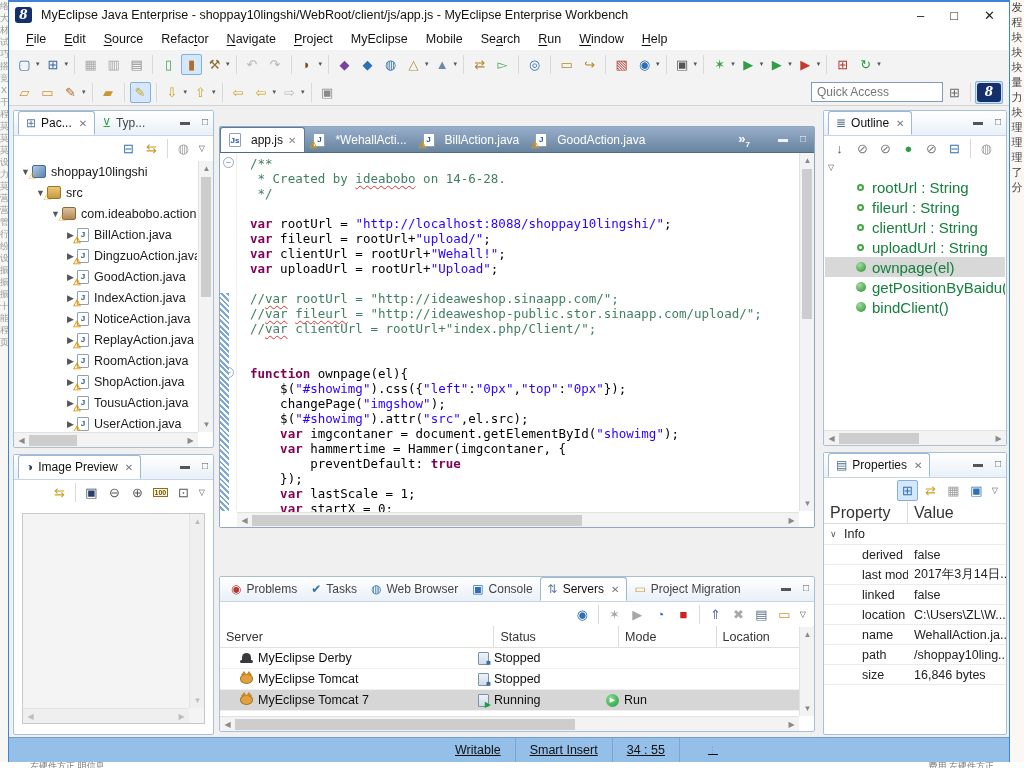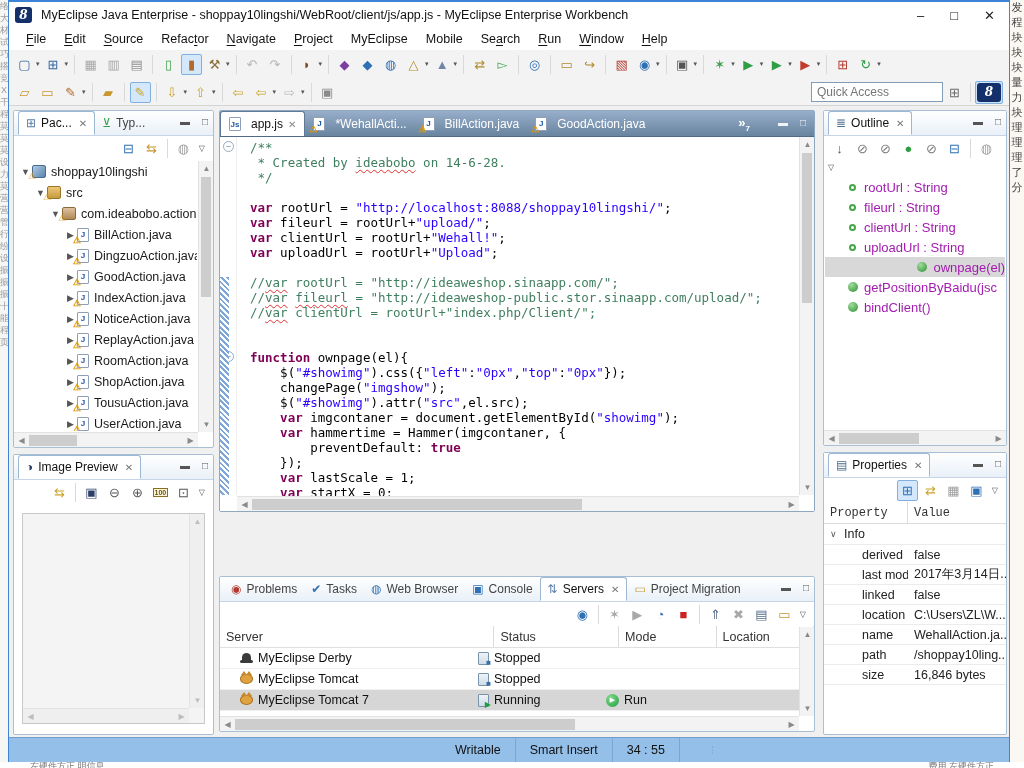--- a/index.html
+++ b/index.html
@@ -95,25 +95,25 @@
   .cl{height:15px;}
   .c{color:#3f7f5f;}
   .s{color:#2a00ff;}
   .k{color:#7f0055;font-weight:bold;}
   .sp{text-decoration:underline wavy #e03030 1px;text-underline-offset:2px;}
 
   
   .odot-f{width:7px;height:7px;border:2px solid #46a546;border-radius:50%;flex:none;margin:0 8px 0 24px;}
   .odot-m{width:10px;height:10px;border-radius:50%;flex:none;margin:0 6px 0 23px;
     background:radial-gradient(circle at 35% 30%,#9fdc9f,#2e8f2e);}
-  .orow{display:flex;align-items:center;height:20px;font-size:13px;color:#a21caf;white-space:nowrap;overflow:hidden;}
-  .orow.sel{background:#d8d8d8;justify-content:flex-end;}
-
-  
-  #prop-head{display:flex;height:22px;align-items:center;border-bottom:1px solid #dcdcdc;font-size:12px;color:#333;font-family:Liberation Mono, monospace;}
+  .orow{display:flex;align-items:center;height:20px;font-size:15px;color:#15803d;white-space:nowrap;overflow:hidden;padding-left:8px;}
+  .orow.sel{background:#d8d8d8;}
+
+  
+  #prop-head{display:flex;height:22px;align-items:center;border-bottom:1px solid #dcdcdc;font-size:16px;color:#333;}
   #prop-head .ph1{width:84px;padding-left:6px;border-right:1px solid #dcdcdc;height:100%;display:flex;align-items:center;}
   #prop-head .ph2{padding-left:6px;}
   .prow{display:flex;height:20px;align-items:center;border-bottom:1px solid #ececec;font-size:12.5px;}
   .prow .pn{width:84px;padding-left:38px;overflow:hidden;white-space:nowrap;flex:none;color:#222;}
   .prow .pv{padding-left:6px;overflow:hidden;white-space:nowrap;color:#222;}
   .pgroup{display:flex;height:21px;align-items:center;font-size:12.5px;color:#222;border-bottom:1px solid #ececec;}
   .pgroup .chev{width:14px;margin-left:6px;font-size:9px;color:#555;}
 
   
   #ip-canvas{position:absolute;left:8px;right:8px;top:58px;bottom:10px;background:#f4f4f4;border:1px solid #c8c8c8;}
@@ -134,21 +134,21 @@
     position:relative;border-radius:1px;flex:none;}
   .sstat span{position:absolute;right:-3px;bottom:-3px;font-size:8px;line-height:1;}
   .sstat.stopped span{color:#3a6ea5;}
   .sstat.running span{color:#1f9e3d;}
   .runm{width:13px;height:13px;border-radius:50%;flex:none;
     background:radial-gradient(circle at 35% 30%,#7fd98a,#1f9e3d);
     display:flex;align-items:center;justify-content:center;color:#fff;font-size:7px;}
 
   
   #statusbar{left:0;top:735px;width:100%;height:25px;background:#93bfe9;border-top:1px solid #6f9ccb;
-    display:flex;align-items:center;font-size:12.5px;color:#111;}
+    display:flex;align-items:center;font-size:12.5px;color:#111;text-decoration:underline;}
   .stcell{padding:0 14px;height:100%;display:flex;align-items:center;border-right:1px solid #7aa6d4;white-space:nowrap;}
   .stcell:first-of-type{border-left:1px solid #7aa6d4;}
   #stgrip{margin-left:28px;color:#6f9ccb;font-size:9px;letter-spacing:1px;}
 </style>
 </head>
 <body>
 
 <div class="abs" id="desk-left">
     <div>络</div>
     <div>大</div>
@@ -463,21 +463,21 @@
         <div class="sb-arrow" style="position:absolute;top:0;color:#bdbdbd;">▲</div>
         <div class="sb-arrow" style="position:absolute;bottom:0;color:#bdbdbd;">▼</div>
       </div>
       <div class="sbh" style="left:0;right:15px;bottom:0;background:#efefef;">
         <span class="sb-arrow" style="color:#bdbdbd;">◀</span>
         <span class="sb-arrow" style="margin-left:auto;color:#bdbdbd;">▶</span>
       </div>
     </div>
   </div>
 
-  <div class="panel" id="editor-panel" style="left:210px;top:108px;width:596px;height:402px;border-color:#8fa8c2;">
+  <div class="panel" id="editor-panel" style="left:210px;top:124px;width:596px;height:402px;border-color:#8fa8c2;">
     <div id="editor-tabs">
       <div class="etab active">
           <span class="fico">Js</span>
           <span>app.js</span>
           <span class="tclose">✕</span>
         </div>
         <div class="etab">
           <span class="fico">J<span class="wv">⚠</span></span>
           <span>*WehallActi...</span>
         </div>

